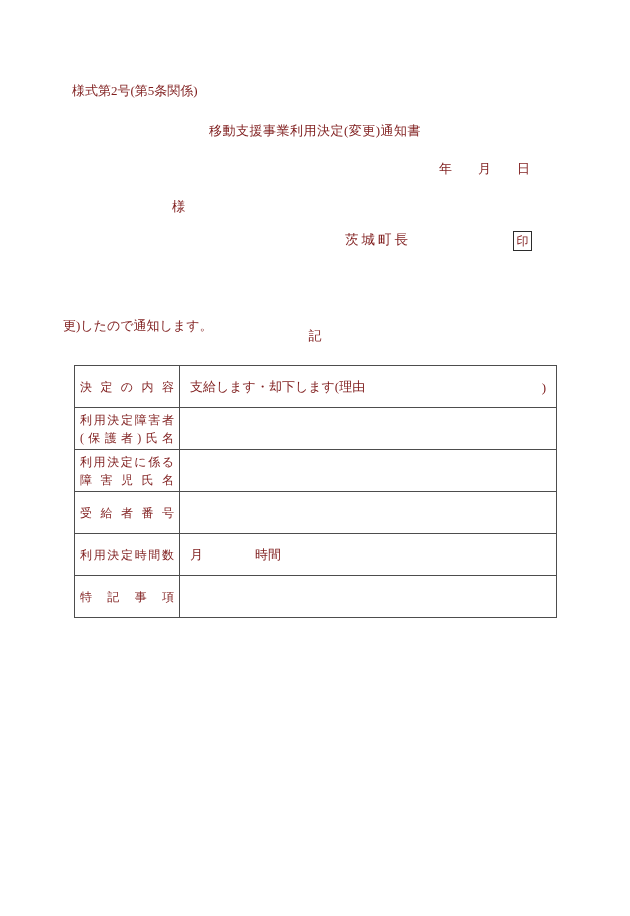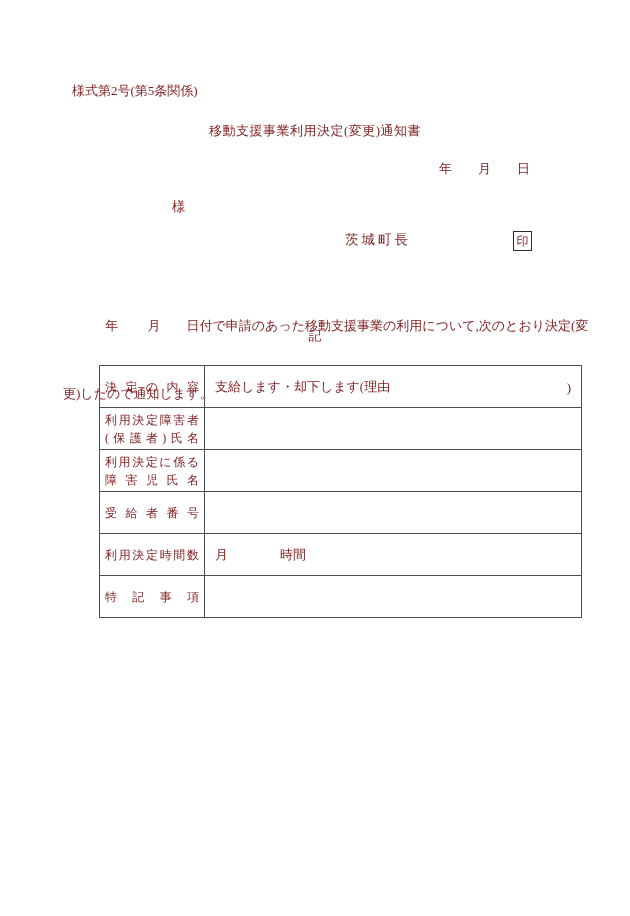--- a/index.html
+++ b/index.html
@@ -80,21 +80,20 @@
     text-align: center;
     font-size: 13px;
   }
   table.decision-table {
     position: absolute;
     left: 74px;
     top: 365px;
     width: 483px;
     border-collapse: collapse;
     table-layout: fixed;
-    margin-left: 25px;
   }
   table.decision-table td {
     border: 1px solid #4d4d4d;
     height: 41px;
     vertical-align: middle;
     overflow: hidden;
   }
   td.label {
     width: 94px;
     padding: 0 5px;
@@ -138,21 +137,20 @@
 
   <div class="date-line">年　　月　　日</div>
 
   <div class="addressee">様</div>
 
   <div class="sender">茨城町長</div>
 
   <div class="seal-box">印</div>
 
   <div class="body-text">
-    <div>　　　 年　　 月　　日付で申請のあった移動支援事業の利用について,次のとおり決定(変</div>
     <div>更)したので通知します。</div>
   </div>
 
   <div class="record-mark">記</div>
 
   <table class="decision-table">
     <tbody>
       <tr>
         <td class="label">
           <div class="lbl-line">決定の内容</div>

